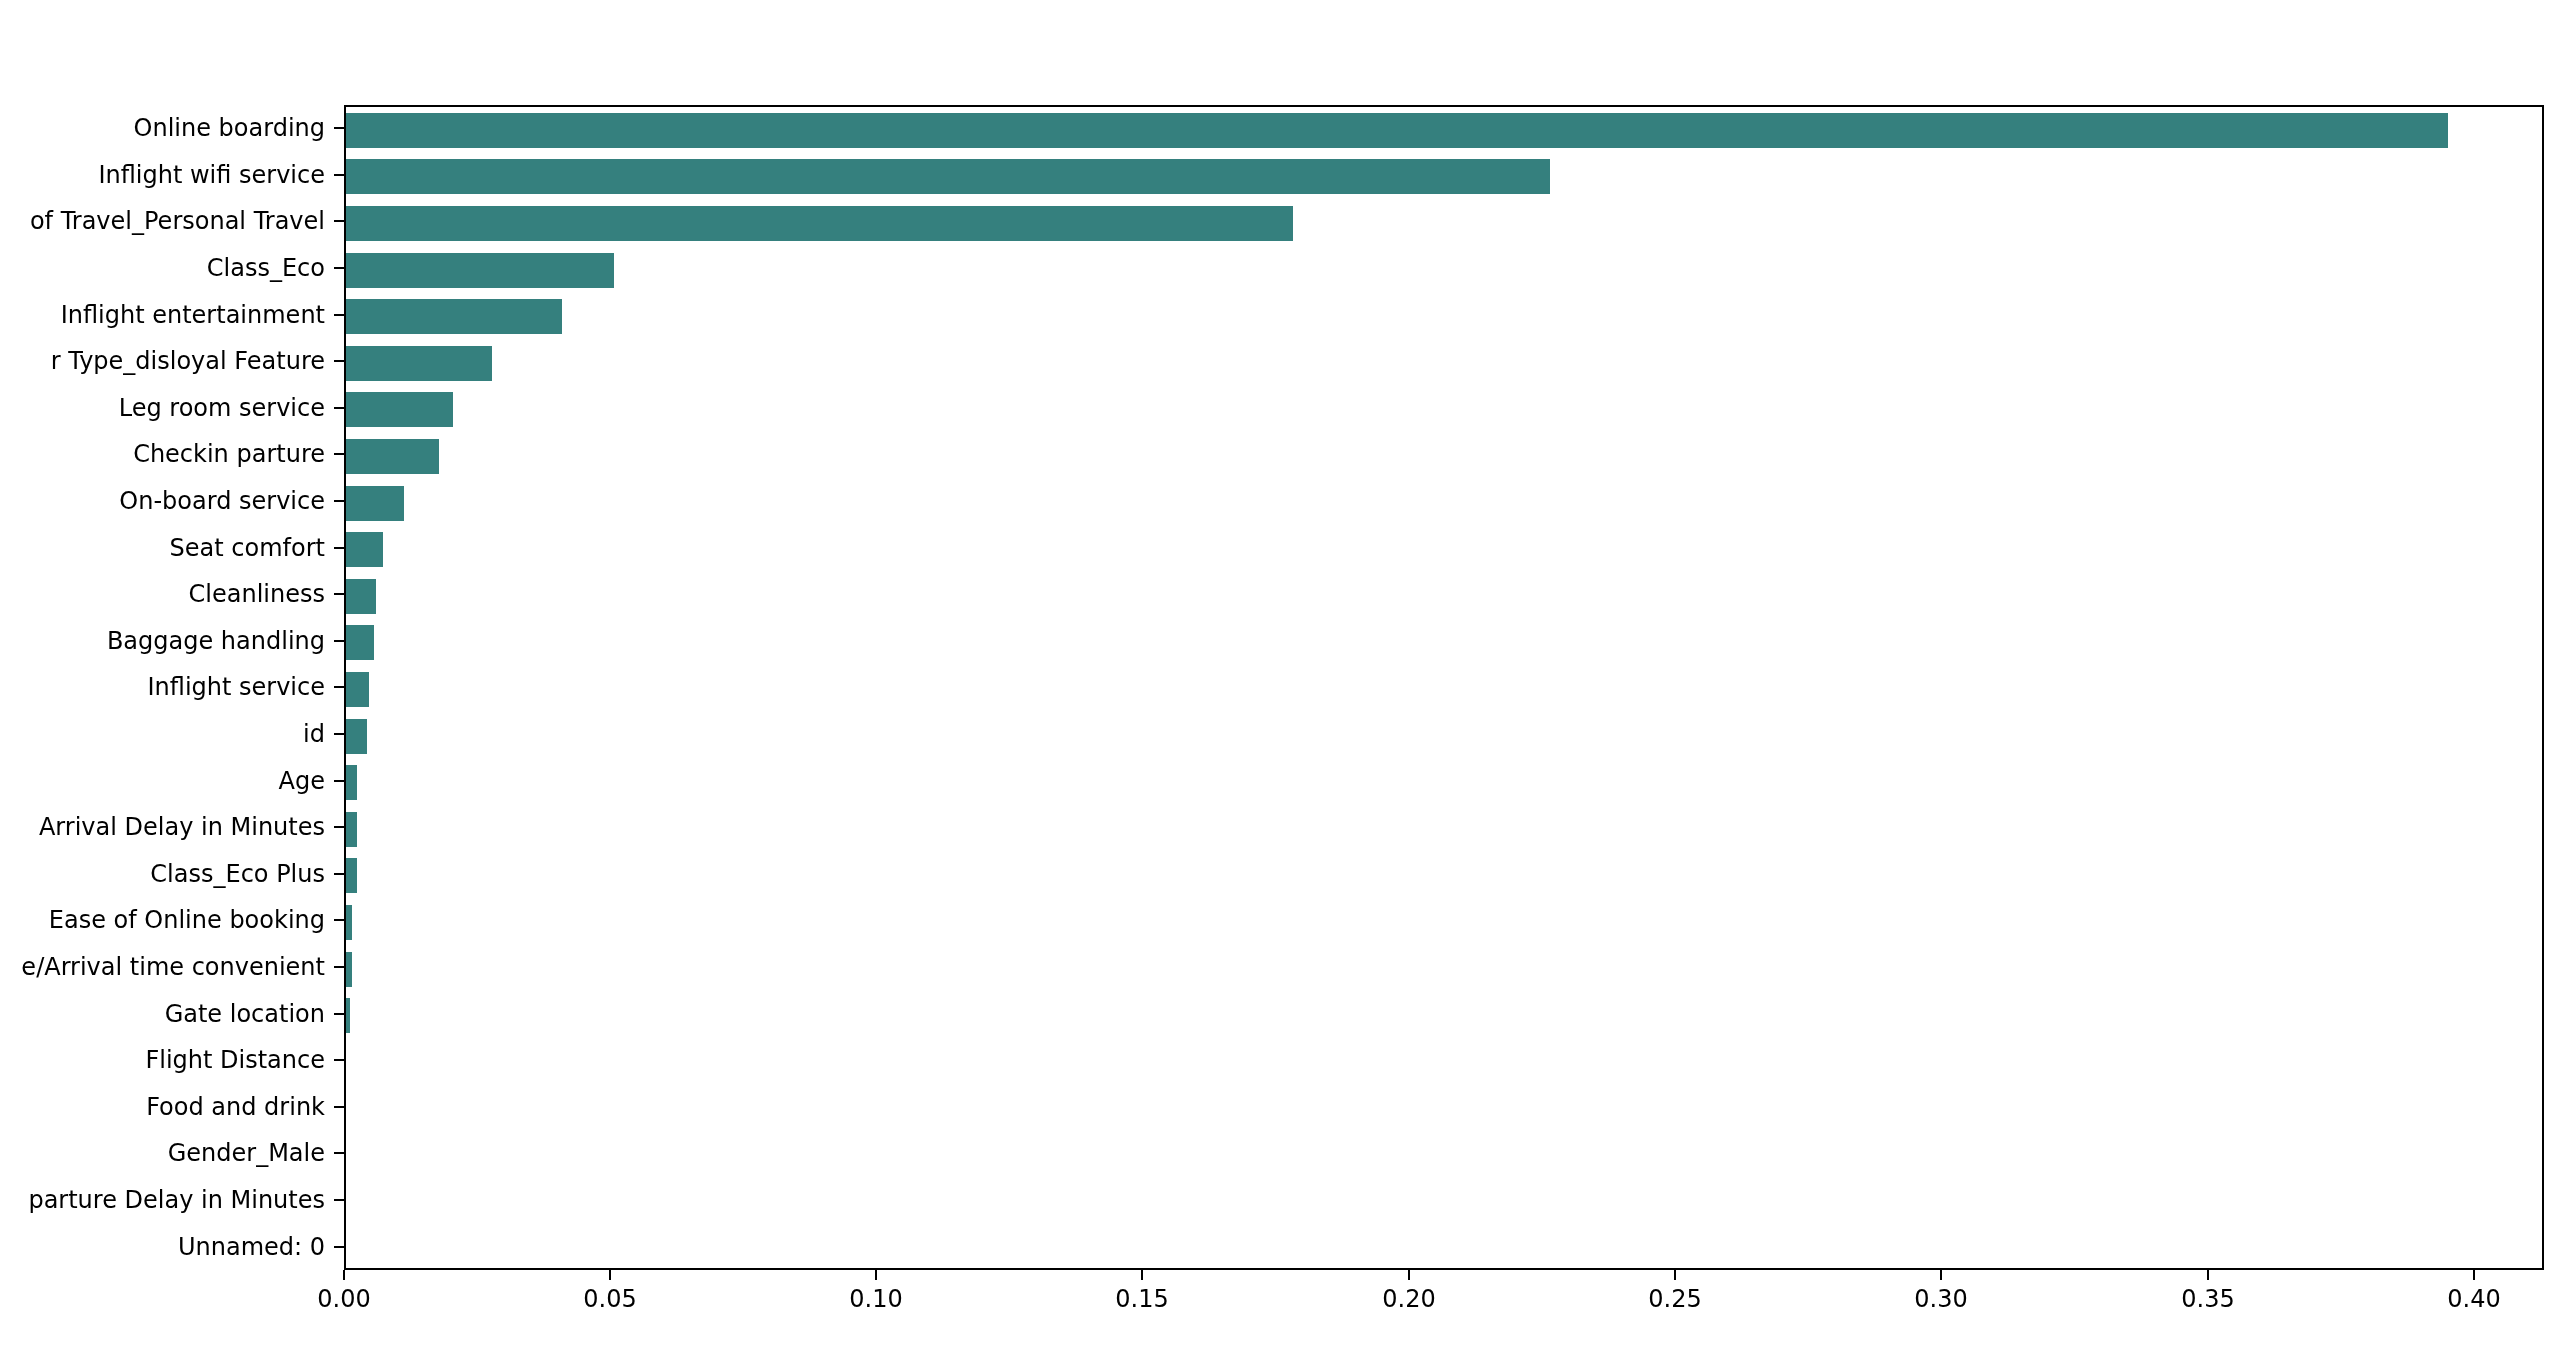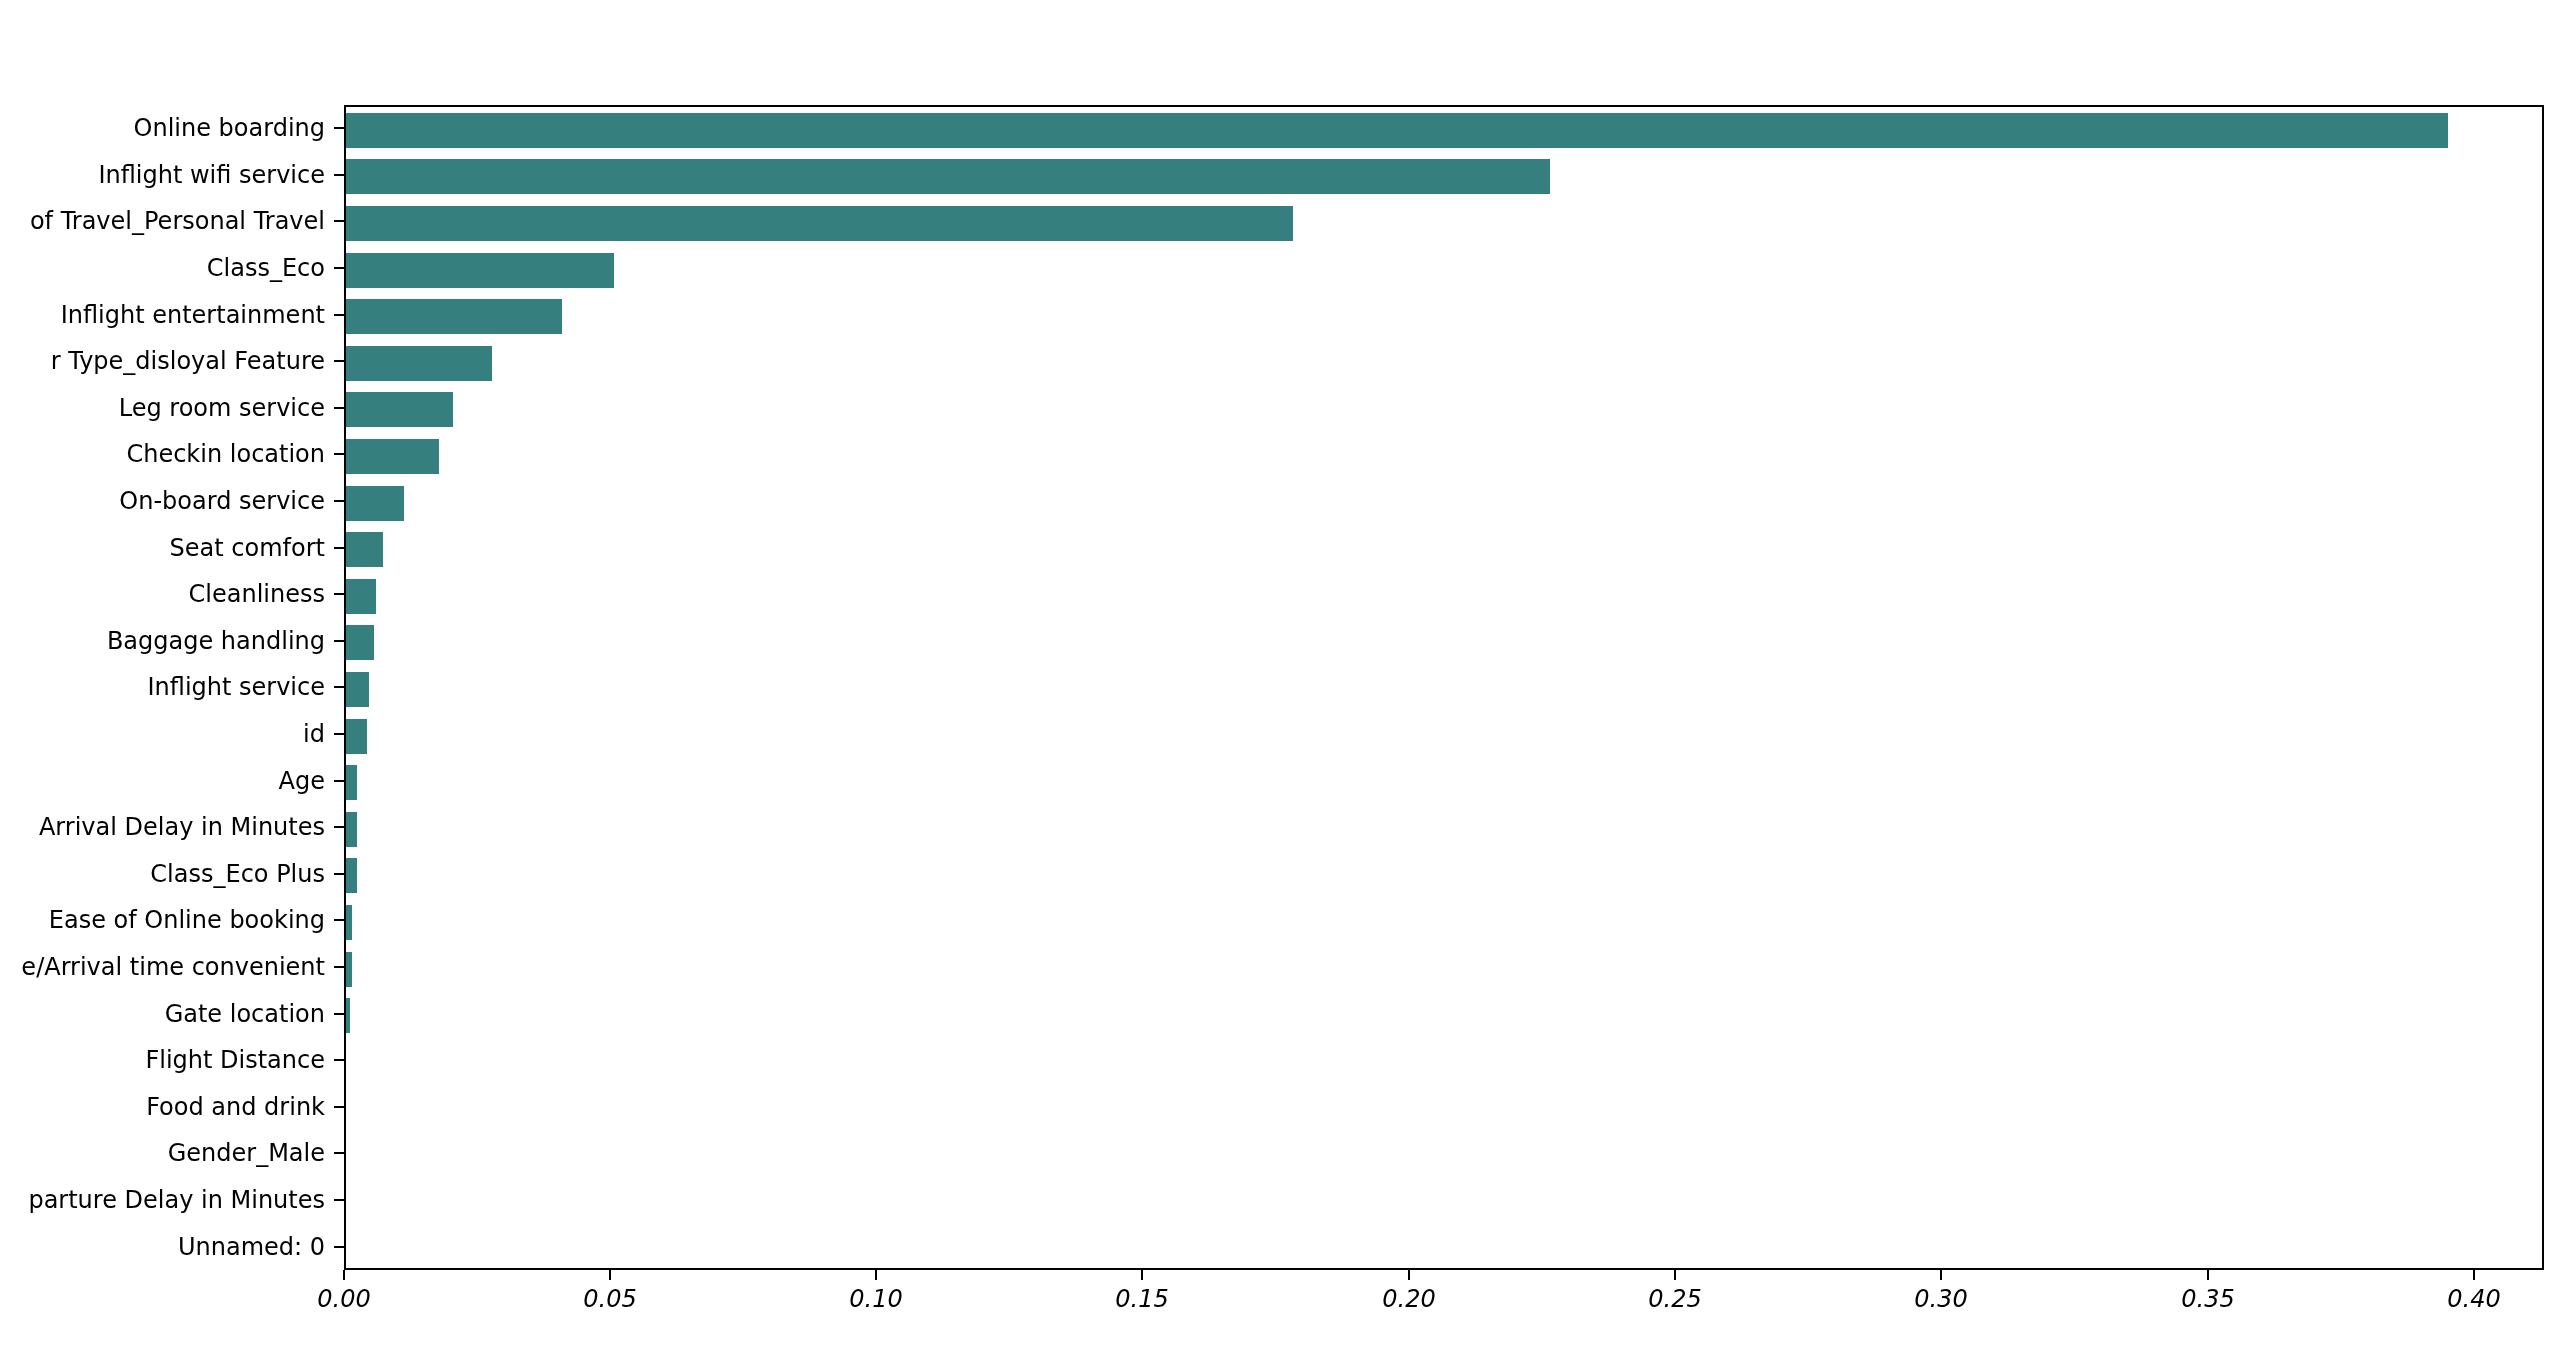--- a/index.html
+++ b/index.html
@@ -121,21 +121,20 @@
     background: #000000;
   }
   .xtick-label {
     position: absolute;
     top: 15px;
     left: 0;
     transform: translateX(-50%);
     font-size: 24px;
     white-space: nowrap;
     color: #000000;
-    font-style: italic;
   }
 
   #xlabel {
     position: absolute;
     left: 344px;
     top: 1321px;
     width: 2200px;
     text-align: center;
     font-size: 24px;
     color: #000000;
@@ -197,21 +196,21 @@
       <div class="ytick-row" style="top: 256px;">
         <div class="ytick-mark"></div>
         <div class="ytick-label">r Type_disloyal Feature</div>
       </div>
       <div class="ytick-row" style="top: 303px;">
         <div class="ytick-mark"></div>
         <div class="ytick-label">Leg room service</div>
       </div>
       <div class="ytick-row" style="top: 349px;">
         <div class="ytick-mark"></div>
-        <div class="ytick-label">Checkin location</div>
+        <div class="ytick-label">Checkin parture</div>
       </div>
       <div class="ytick-row" style="top: 396px;">
         <div class="ytick-mark"></div>
         <div class="ytick-label">On-board service</div>
       </div>
       <div class="ytick-row" style="top: 443px;">
         <div class="ytick-mark"></div>
         <div class="ytick-label">Seat comfort</div>
       </div>
       <div class="ytick-row" style="top: 489px;">

